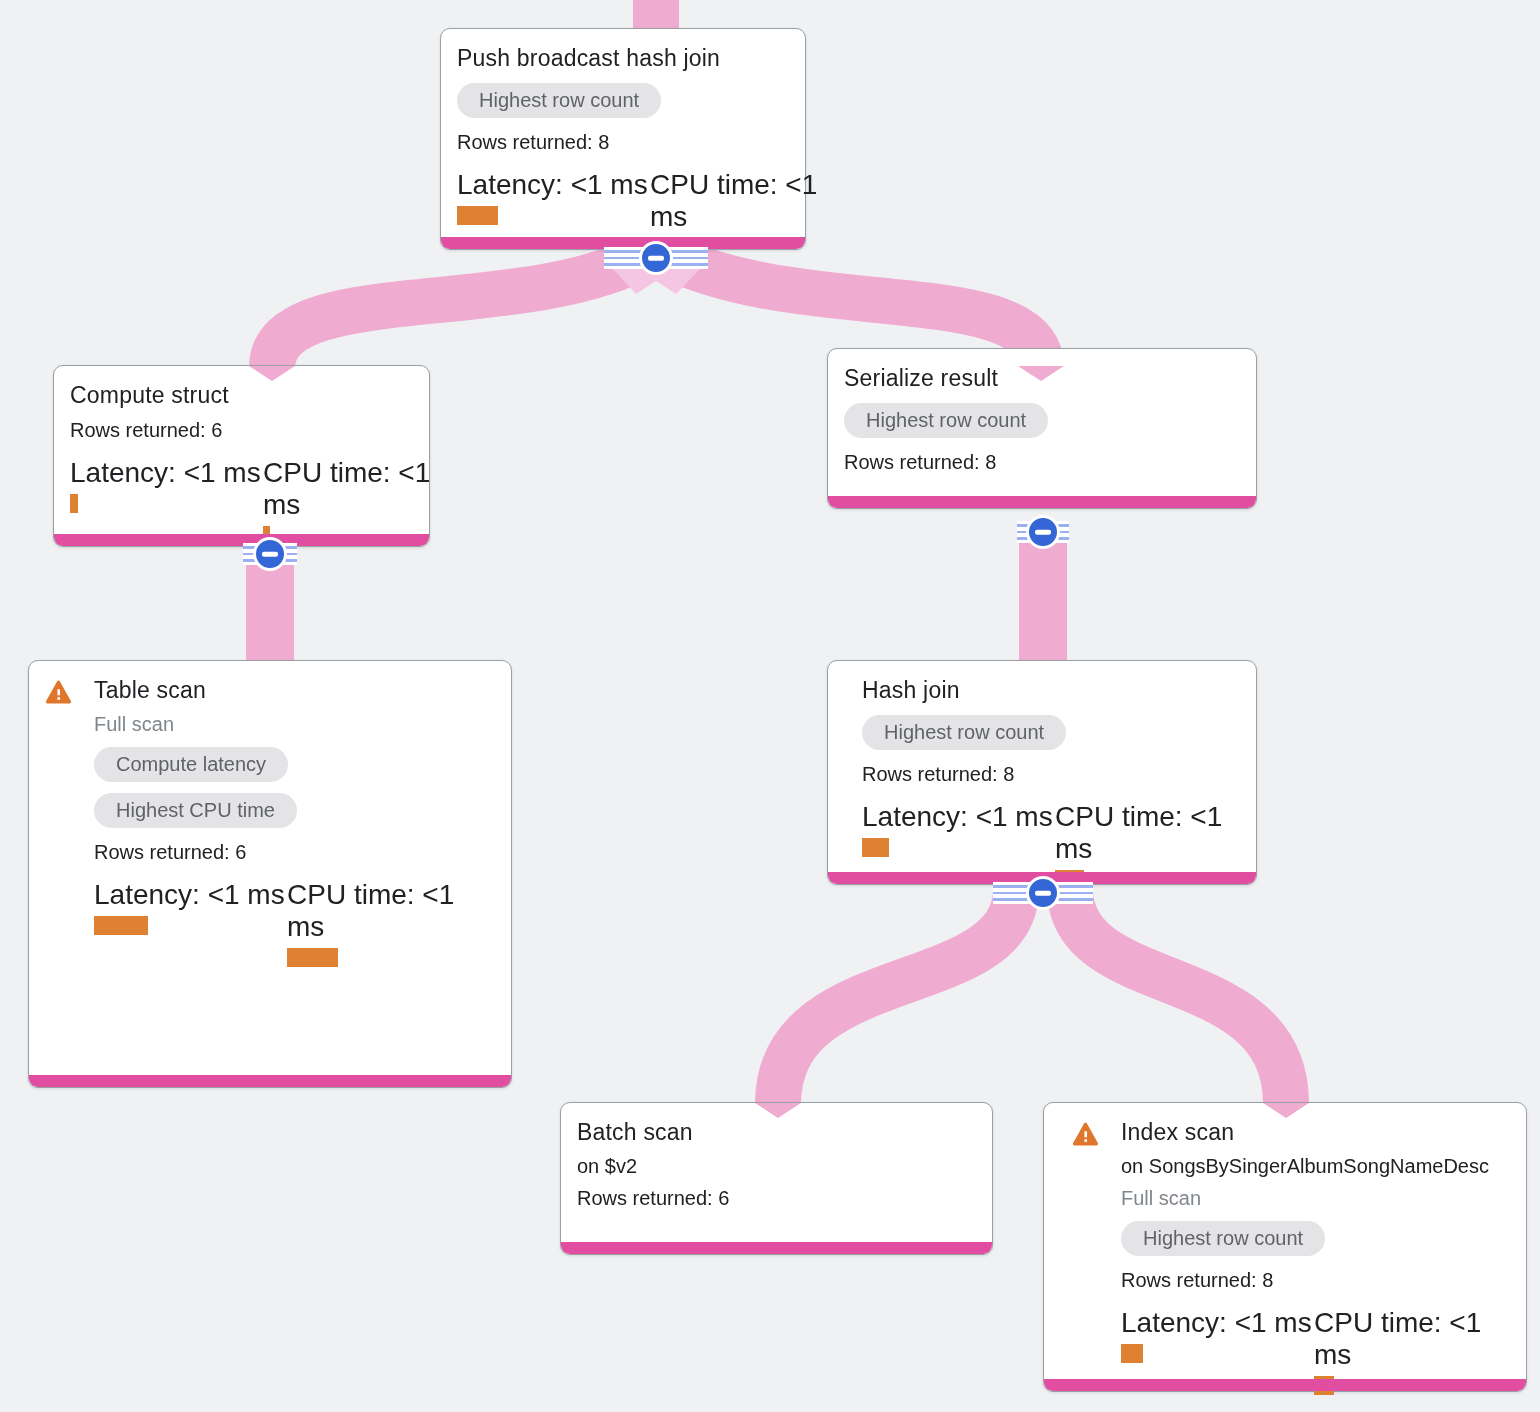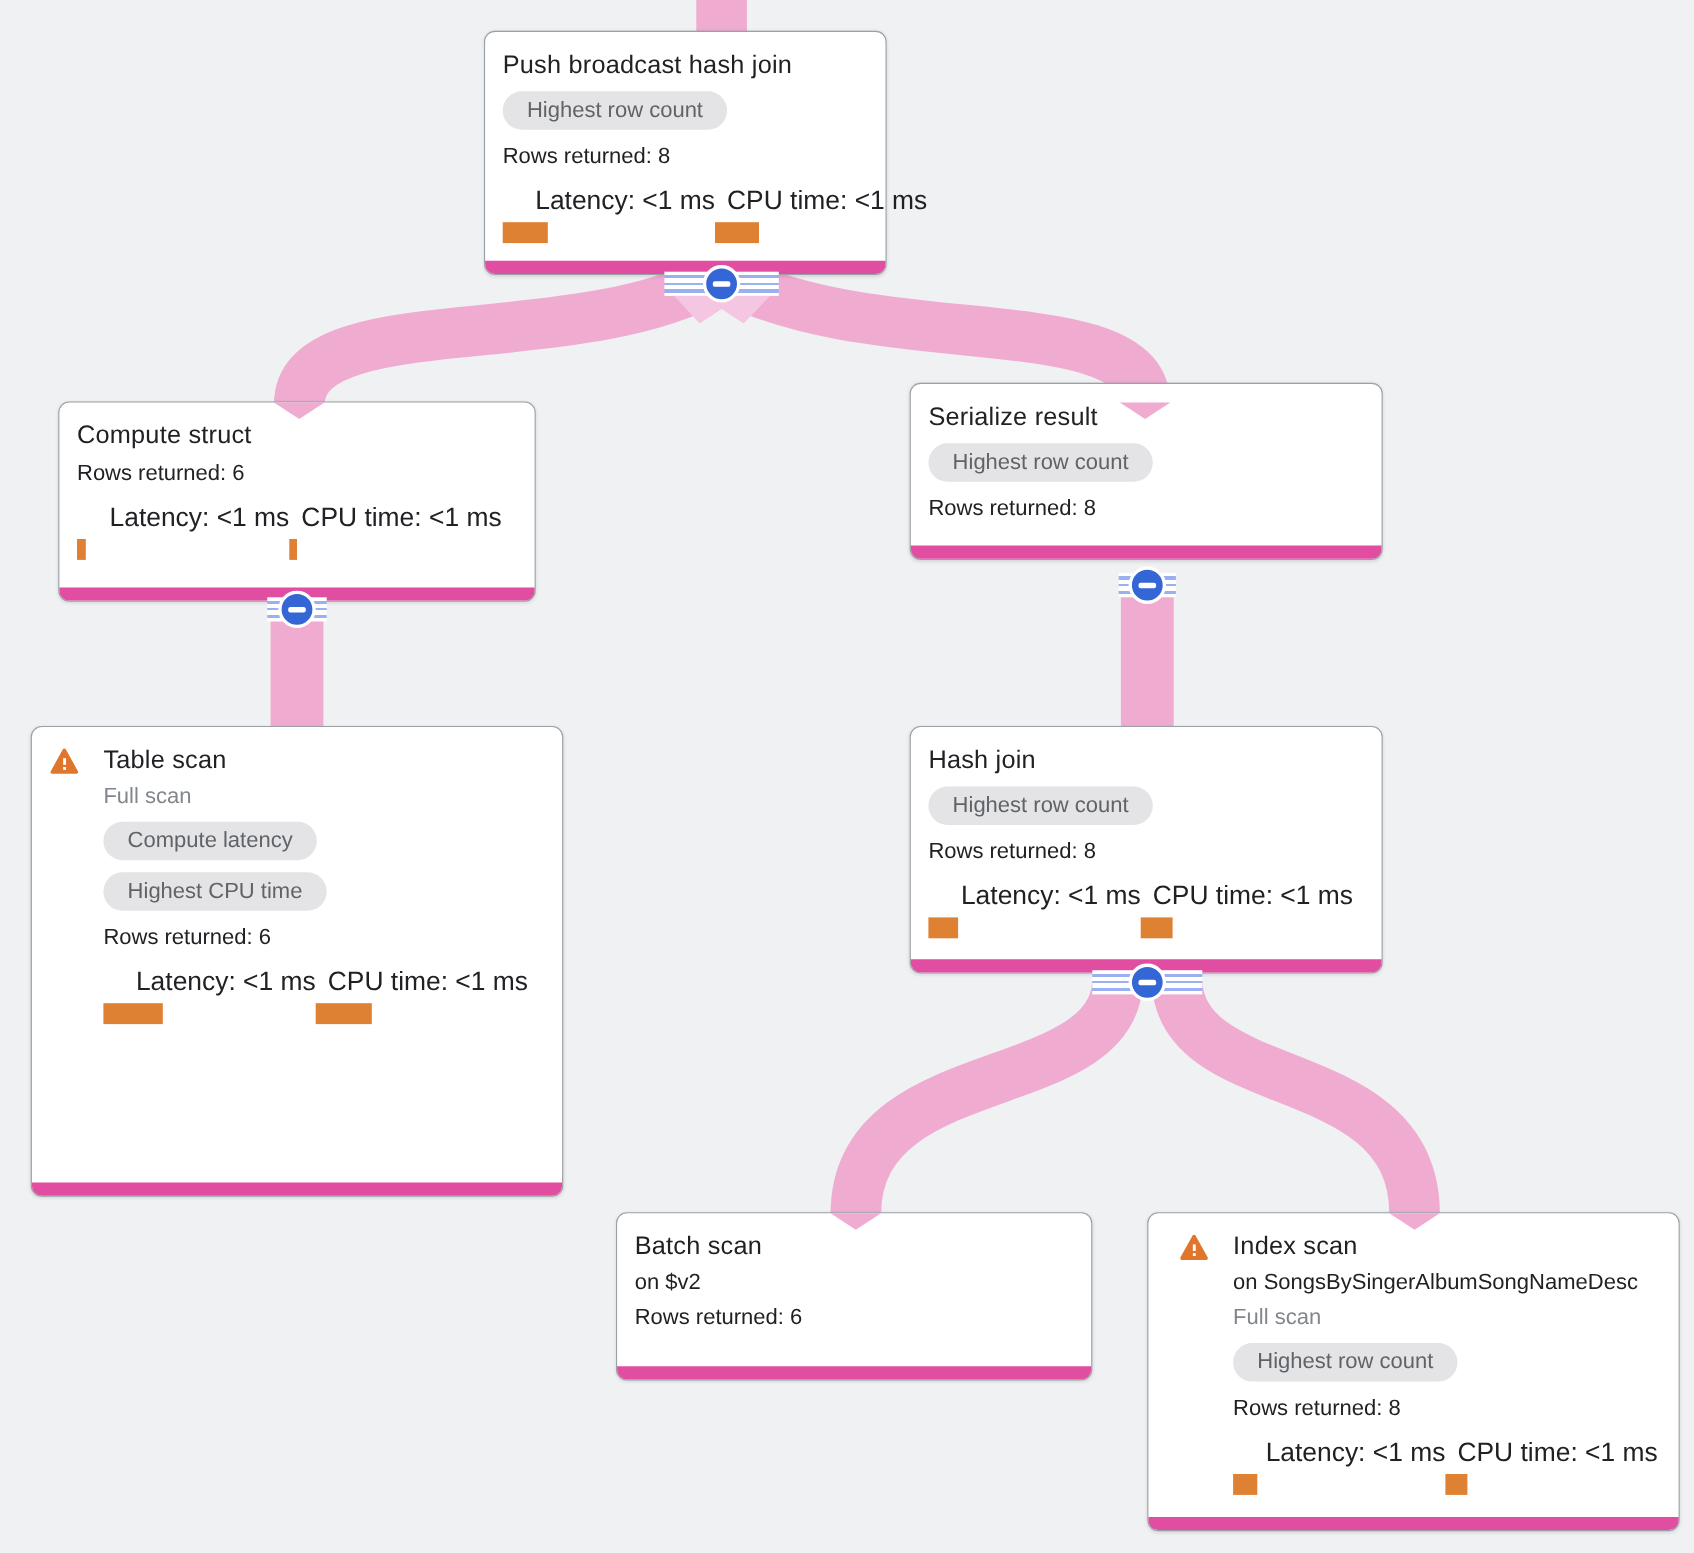--- a/index.html
+++ b/index.html
@@ -48,29 +48,29 @@
   .sub.gray{ color:var(--text-gray); }
   .pill{
     margin-top:11px; width:fit-content;
     background:var(--badge-bg); color:var(--badge-text);
     font-size:20px; font-weight:500;
     padding:6px 22px; border-radius:20px;
   }
   .rows{ font-size:20px; color:var(--text-dark); margin-top:13px; }
   .metrics{ display:flex; margin-top:15px; }
   .metric{ width:193px; flex:0 0 193px; }
-  .mlabel{ font-size:24px; color:var(--text-dark);text-align:right; }
+  .mlabel{ font-size:28px; color:var(--text-dark); }
   .mbar{ height:19px; margin-top:5px; background:var(--metric-orange); }
 
   
   #n-push     { left:440px;  top:28px;   width:366px; height:222px; }
-  #n-compute  { left:53px;   top:365px;  width:434px; height:182px; }
+  #n-compute  { left:53px;   top:365px;  width:377px; height:182px; }
   #n-serialize{ left:827px;  top:348px;  width:430px; height:161px; }
   #n-table    { left:28px;   top:660px;  width:484px; height:428px; }
-  #n-hash     { left:827px;  top:660px;  width:430px; height:225px; }
+  #n-hash     { left:827px;  top:660px;  width:430px; height:225px;padding-left:18px; }
   #n-batch    { left:560px;  top:1102px; width:433px; height:153px; }
   #n-index    { left:1043px; top:1102px; width:484px; height:290px;padding-left:12px; }
 
   
   .collapse{
     position:absolute; z-index:4; height:22px; cursor:pointer;
     background:linear-gradient(to bottom,
       #fff 0 3px, var(--stripe-blue) 3px 6px,
       #fff 6px 10px, var(--stripe-blue) 10px 12px,
       #fff 12px 16px, var(--stripe-blue) 16px 19px, #fff 19px 22px);

